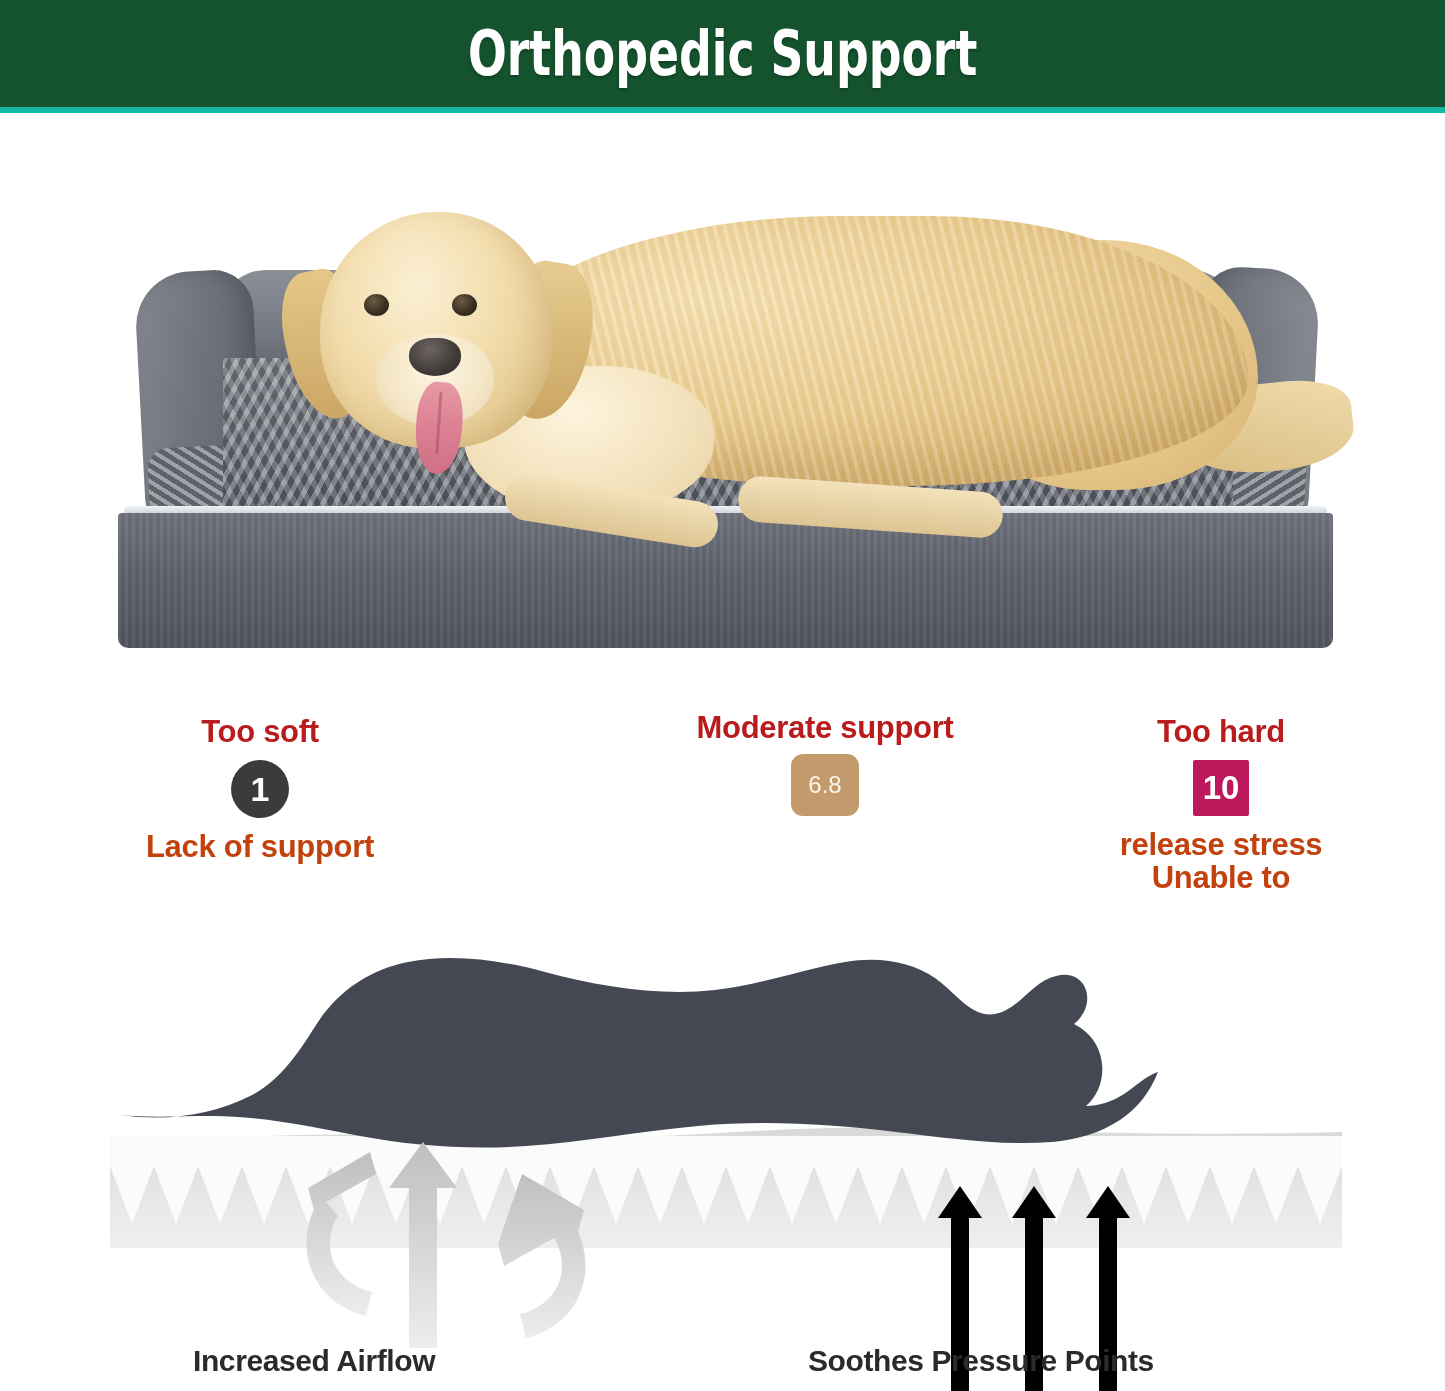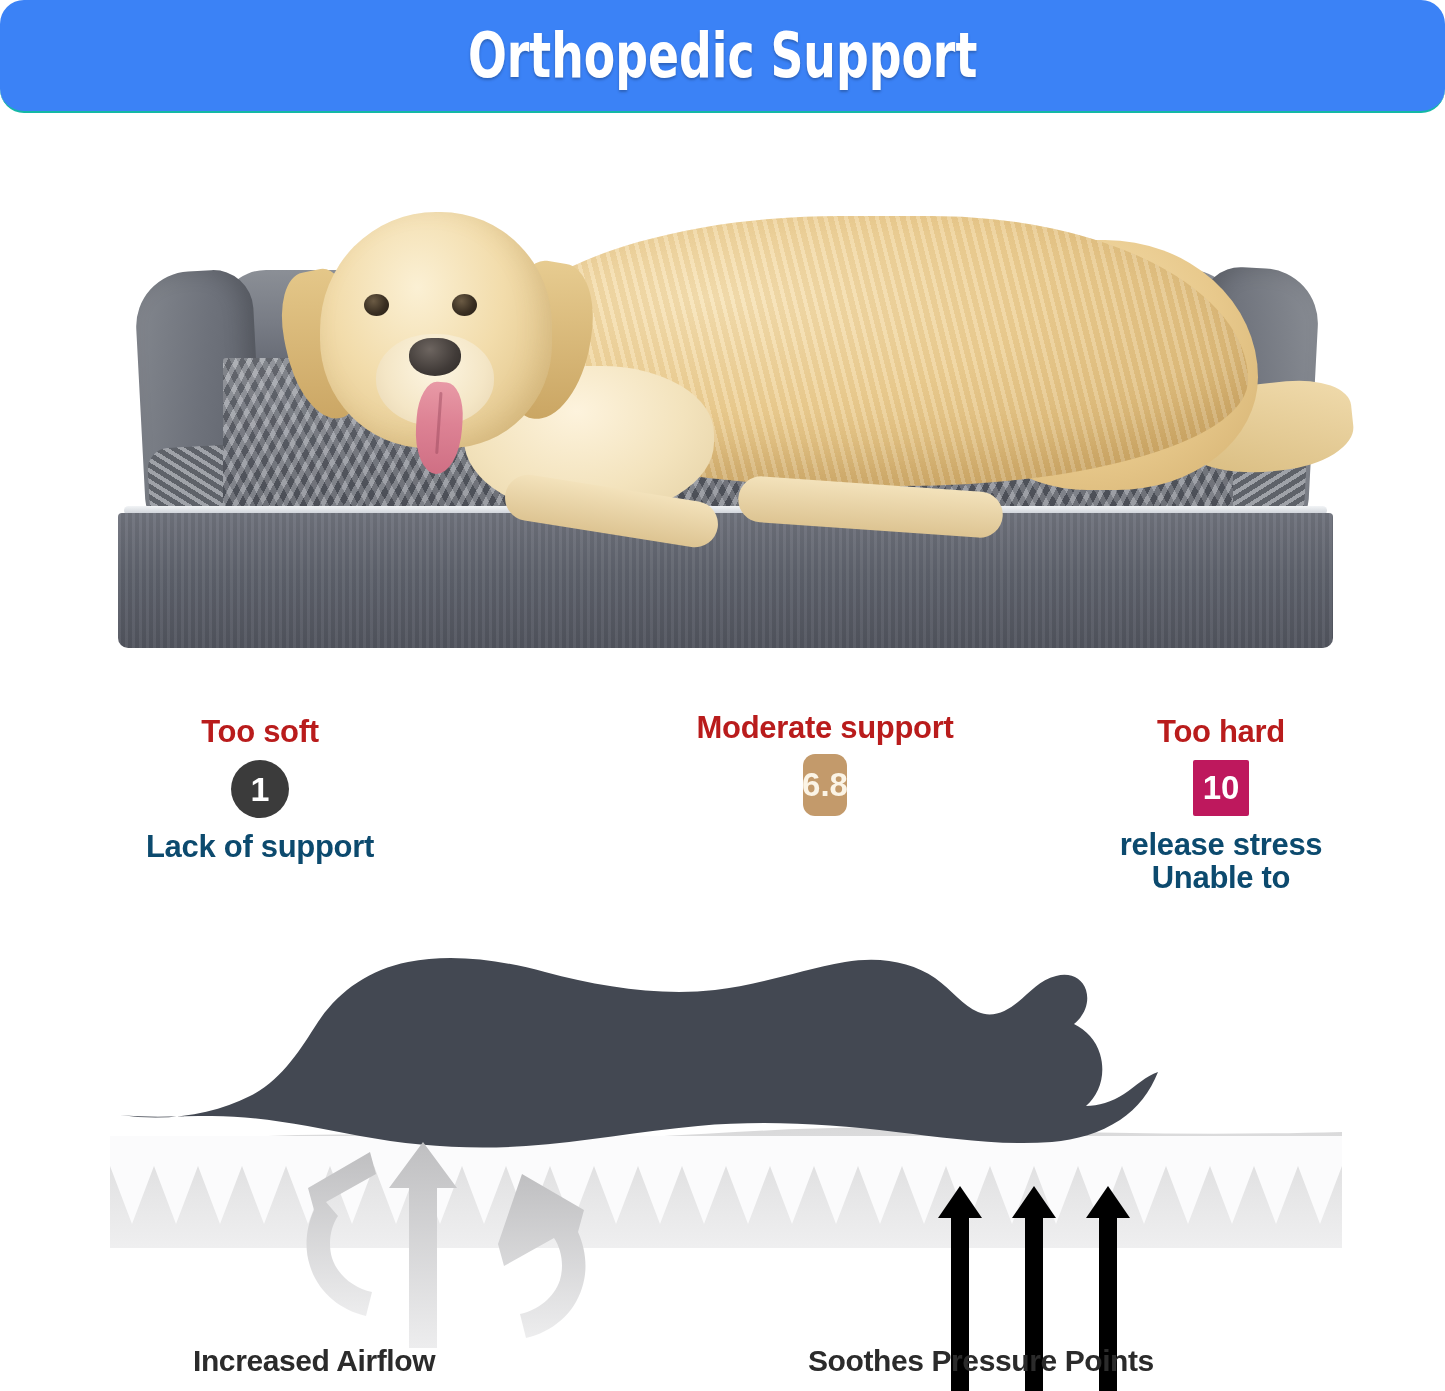--- a/index.html
+++ b/index.html
@@ -8,24 +8,23 @@
     width: 1445px; height: 1391px;
     background: #ffffff;
     font-family: "Liberation Sans", sans-serif;
     overflow: hidden;
   }
   .page { position: relative; width: 1445px; height: 1391px; background: #fff; }
 
   
   .banner {
     position: absolute; left: 0; top: 0; width: 1445px; height: 113px;
-    background: #3b82f6;
+    background: #14532d;
     display: flex; align-items: center; justify-content: center;
-    border-bottom: 2px solid #14b8a6;
-    border-radius: 24px;
+    border-bottom: 6px solid #14b8a6;
   }
   .banner-title {
     color: #ffffff;
     font-family: "DejaVu Sans Condensed", "Liberation Sans Narrow", "Liberation Sans", sans-serif;
     font-size: 62px; font-weight: bold;
     letter-spacing: 0px;
     transform: scaleX(0.82);
     transform-origin: center center;
     white-space: nowrap;
     text-shadow: 0 2px 3px rgba(0,0,0,0.25);
@@ -179,35 +178,35 @@
   
   .scale { position: absolute; left: 0; top: 700px; width: 1445px; height: 200px; }
 
   .mark { position: absolute; text-align: center; }
 
   .cap {
     font-size: 31px; font-weight: bold; color: #b91c1c;
     white-space: nowrap; letter-spacing: -0.3px;
   }
   .sub {
-    font-size: 31px; font-weight: bold; color: #0c4a6e;
+    font-size: 31px; font-weight: bold; color: #c2410c;
     letter-spacing: -0.3px; line-height: 1.08;
   }
 
   .badge-circle {
     width: 58px; height: 58px; border-radius: 50%;
     background: #3b3b3b; color: #fff;
     display: flex; align-items: center; justify-content: center;
     font-size: 34px; font-weight: bold;
   }
   .badge-round {
-    width: 44px; height: 62px; border-radius: 12px;
+    width: 68px; height: 62px; border-radius: 12px;
     background: #c39a6b; color: #fbf4e6;
     display: flex; align-items: center; justify-content: center;
-    font-size: 33px; font-weight: bold;
+    font-size: 24px; font-weight: normal;
   }
   .badge-square {
     width: 56px; height: 56px; border-radius: 2px;
     background: #be185d; color: #fff;
     display: flex; align-items: center; justify-content: center;
     font-size: 33px; font-weight: bold;
   }
 
   
   .m1 { left: 130px; top: 14px; width: 260px; }

